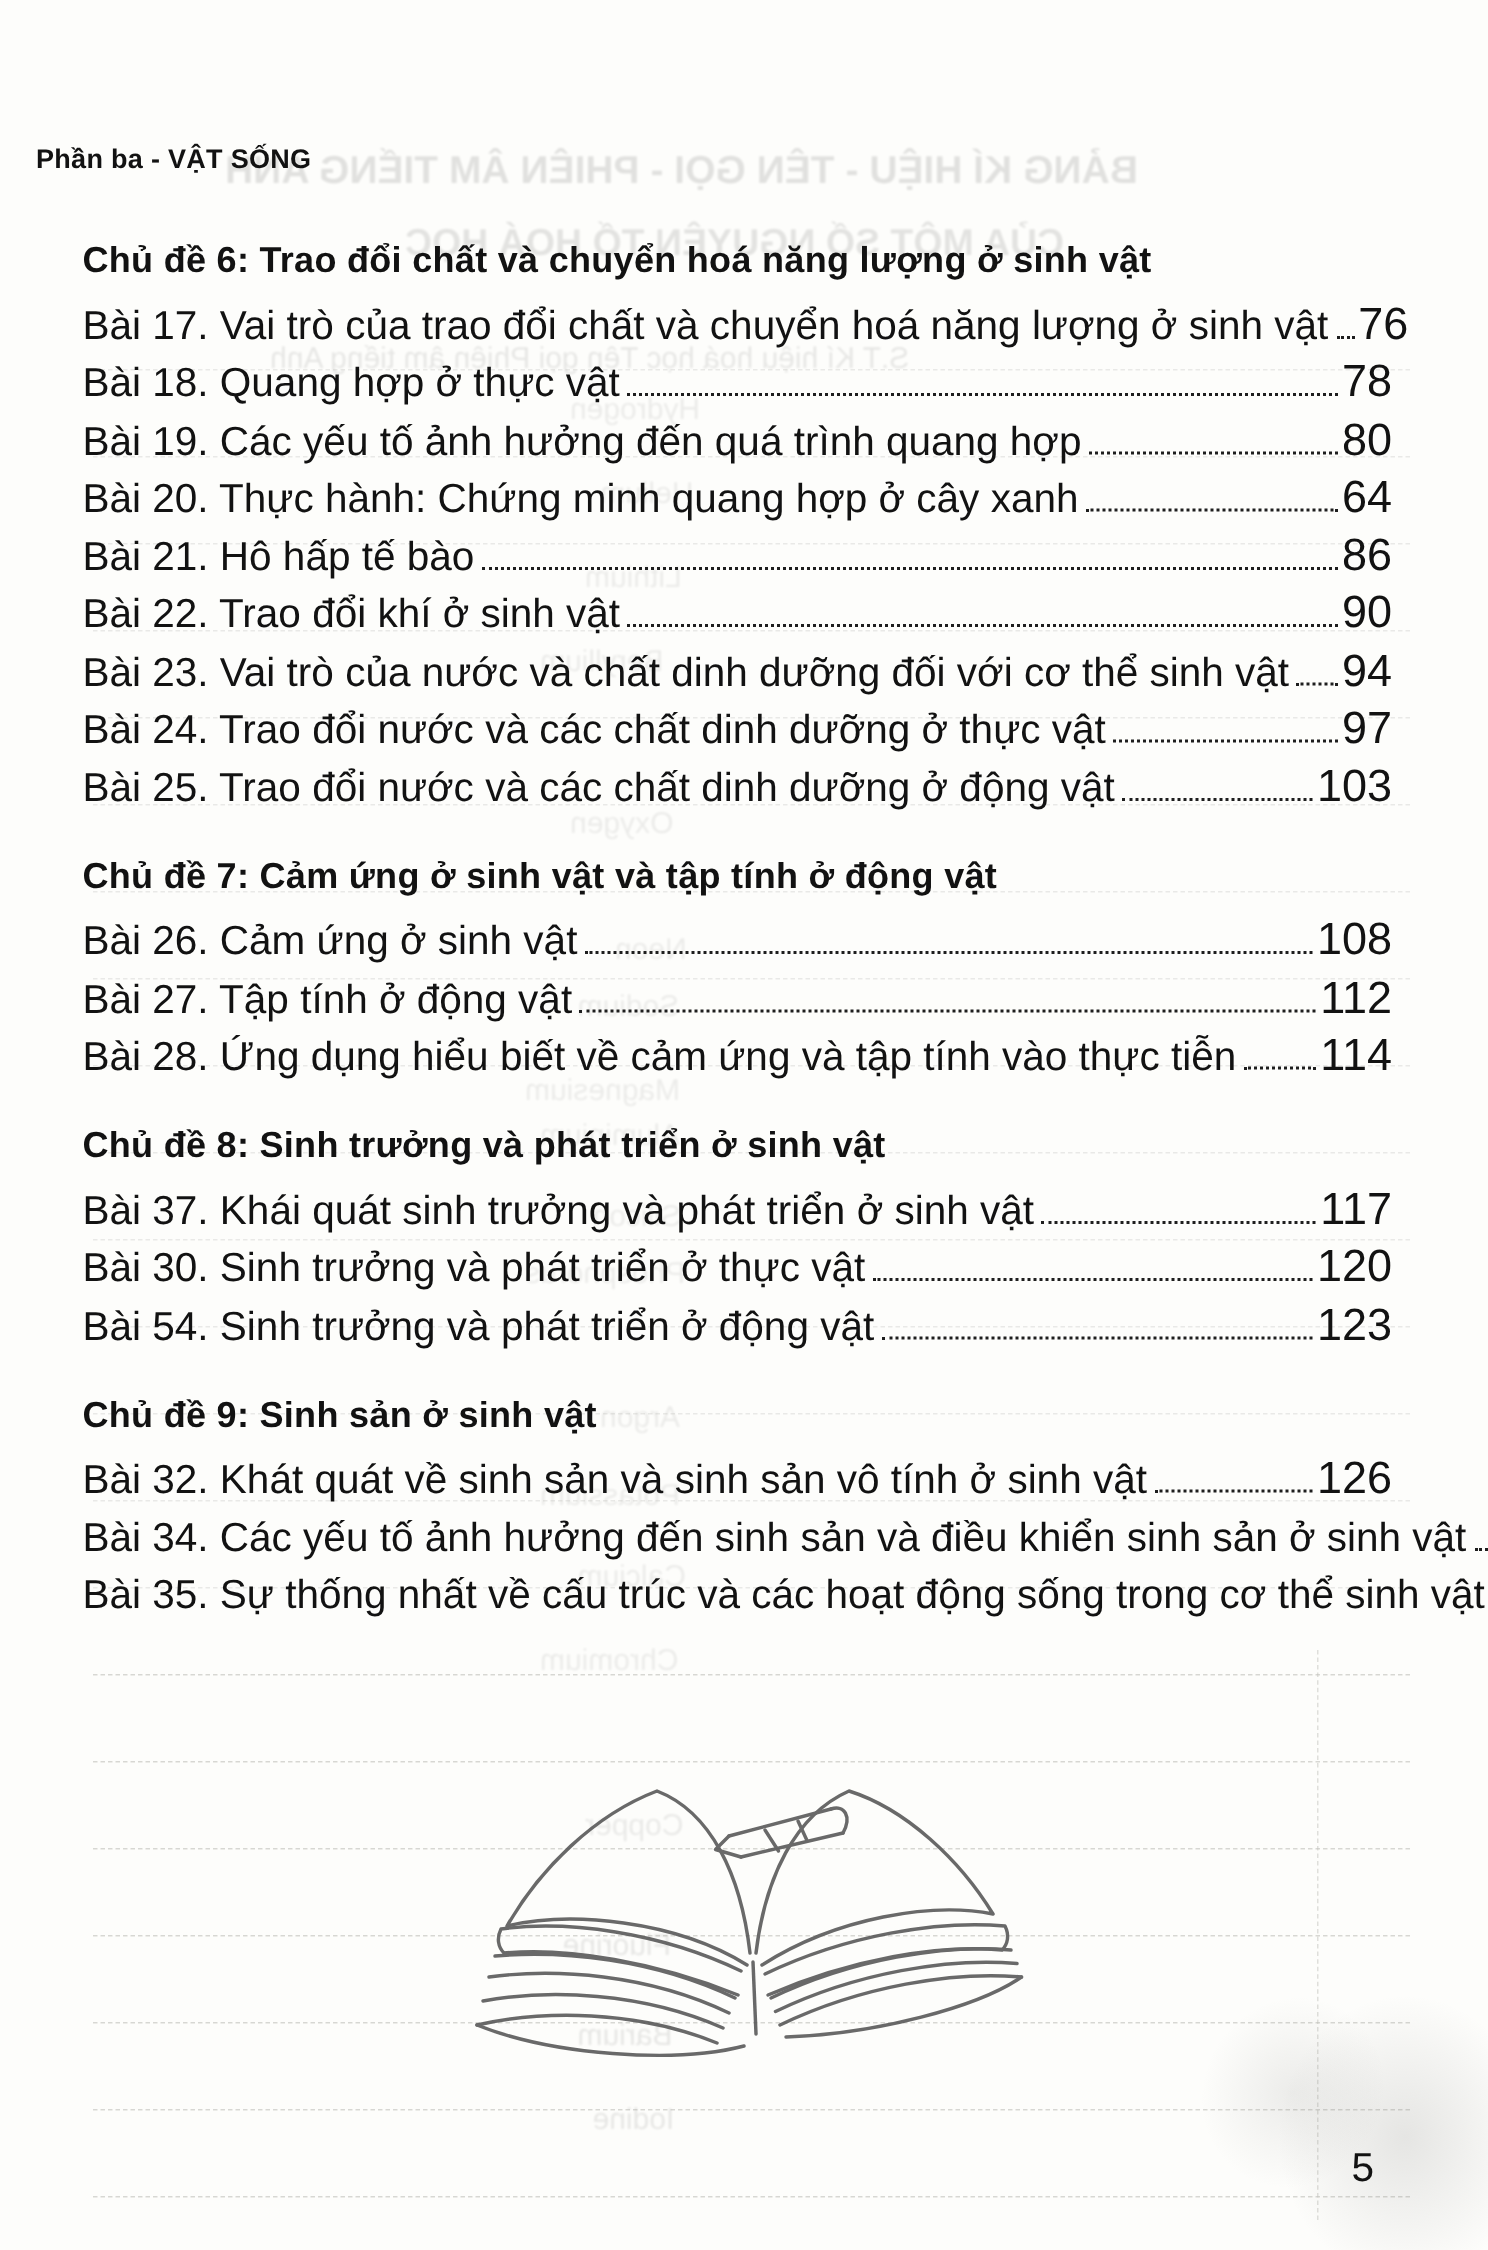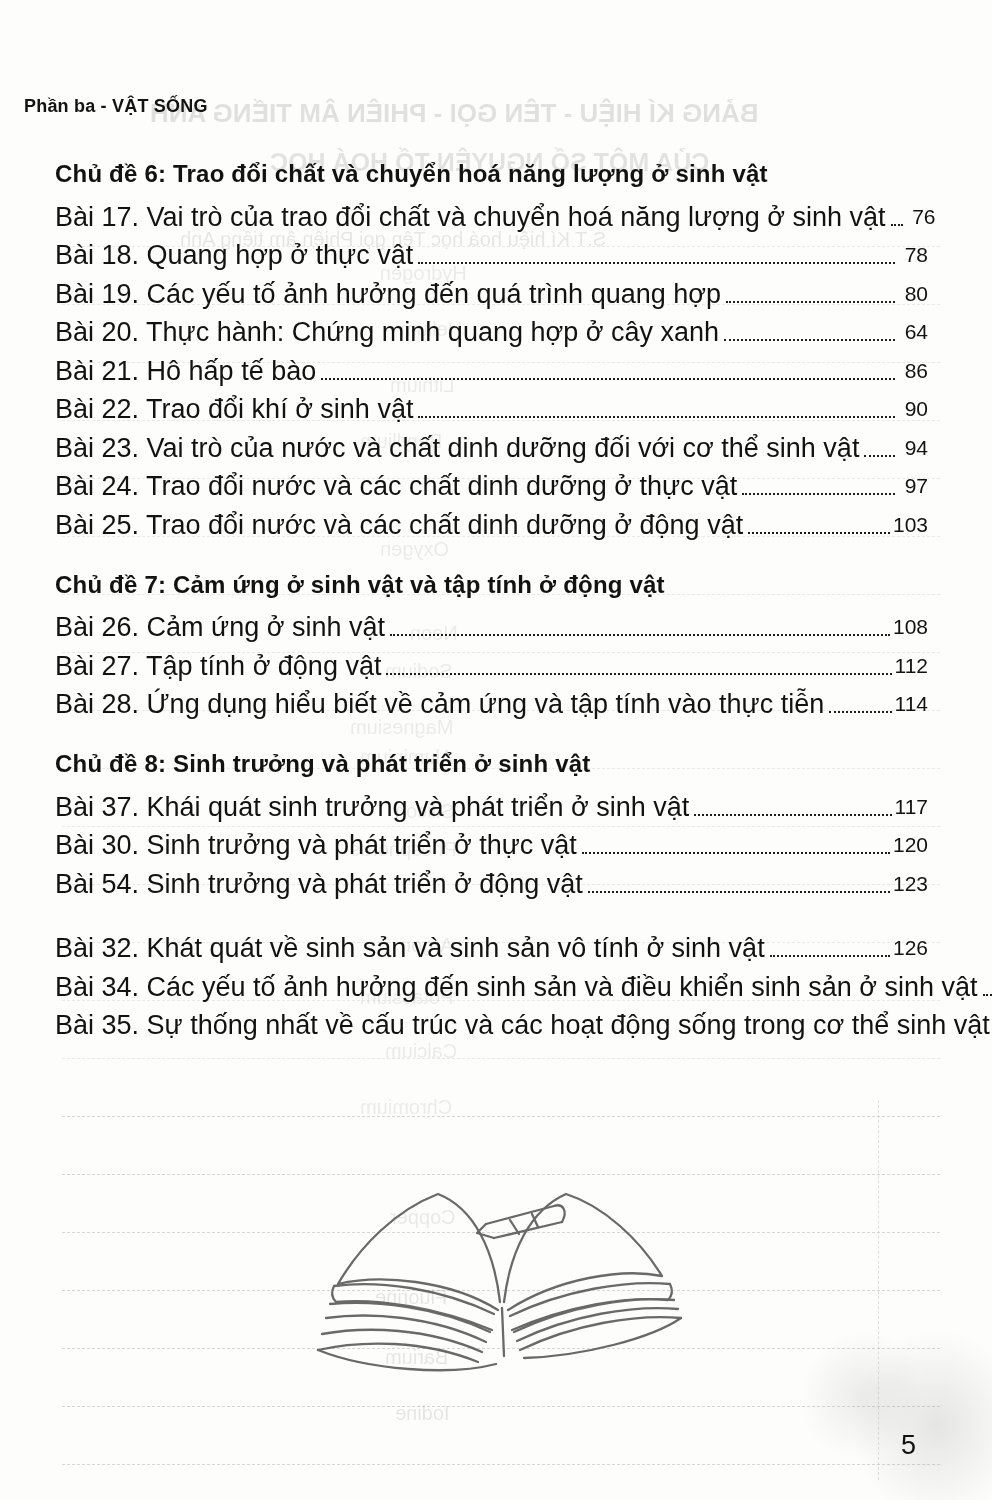--- a/index.html
+++ b/index.html
@@ -45,21 +45,21 @@
     font-size:24px;font-weight:700;line-height:28px;letter-spacing:.2px;
   }
   .toc-entry{
     display:flex;align-items:flex-end;height:38.5px;
   }
   .entry-label{font-size:27px;line-height:36px;white-space:nowrap;}
   .entry-dots{
     flex:1;height:0;border-bottom:2.6px dotted #1e1e1e;
     margin:0 3px 9px 5px;min-width:12px;
   }
-  .entry-page{font-size:21px;line-height:36px;min-width:30px;text-align:right;}
+  .entry-page{font-size:30px;line-height:36px;min-width:30px;text-align:right;}
 
   .illustration{
     position:absolute;left:272px;top:1180px;width:436px;height:222px;
   }
   .page-number{
     position:absolute;right:76px;top:1430px;
     font-size:27px;line-height:30px;
   }
 </style>
 </head>
@@ -199,20 +199,21 @@
           <span class="entry-dots"></span>
           <span class="entry-page">120</span>
         </div>
         <div class="toc-entry">
           <span class="entry-label">Bài 54. Sinh trưởng và phát triển ở động vật</span>
           <span class="entry-dots"></span>
           <span class="entry-page">123</span>
         </div>
       </section>
       <section class="toc-chapter">
+        <h2 class="chapter-title">Chủ đề 9: Sinh sản ở sinh vật</h2>
         <div class="toc-entry">
           <span class="entry-label">Bài 32. Khát quát về sinh sản và sinh sản vô tính ở sinh vật</span>
           <span class="entry-dots"></span>
           <span class="entry-page">126</span>
         </div>
         <div class="toc-entry">
           <span class="entry-label">Bài 34. Các yếu tố ảnh hưởng đến sinh sản và điều khiển sinh sản ở sinh vật</span>
           <span class="entry-dots"></span>
           <span class="entry-page">134</span>
         </div>

